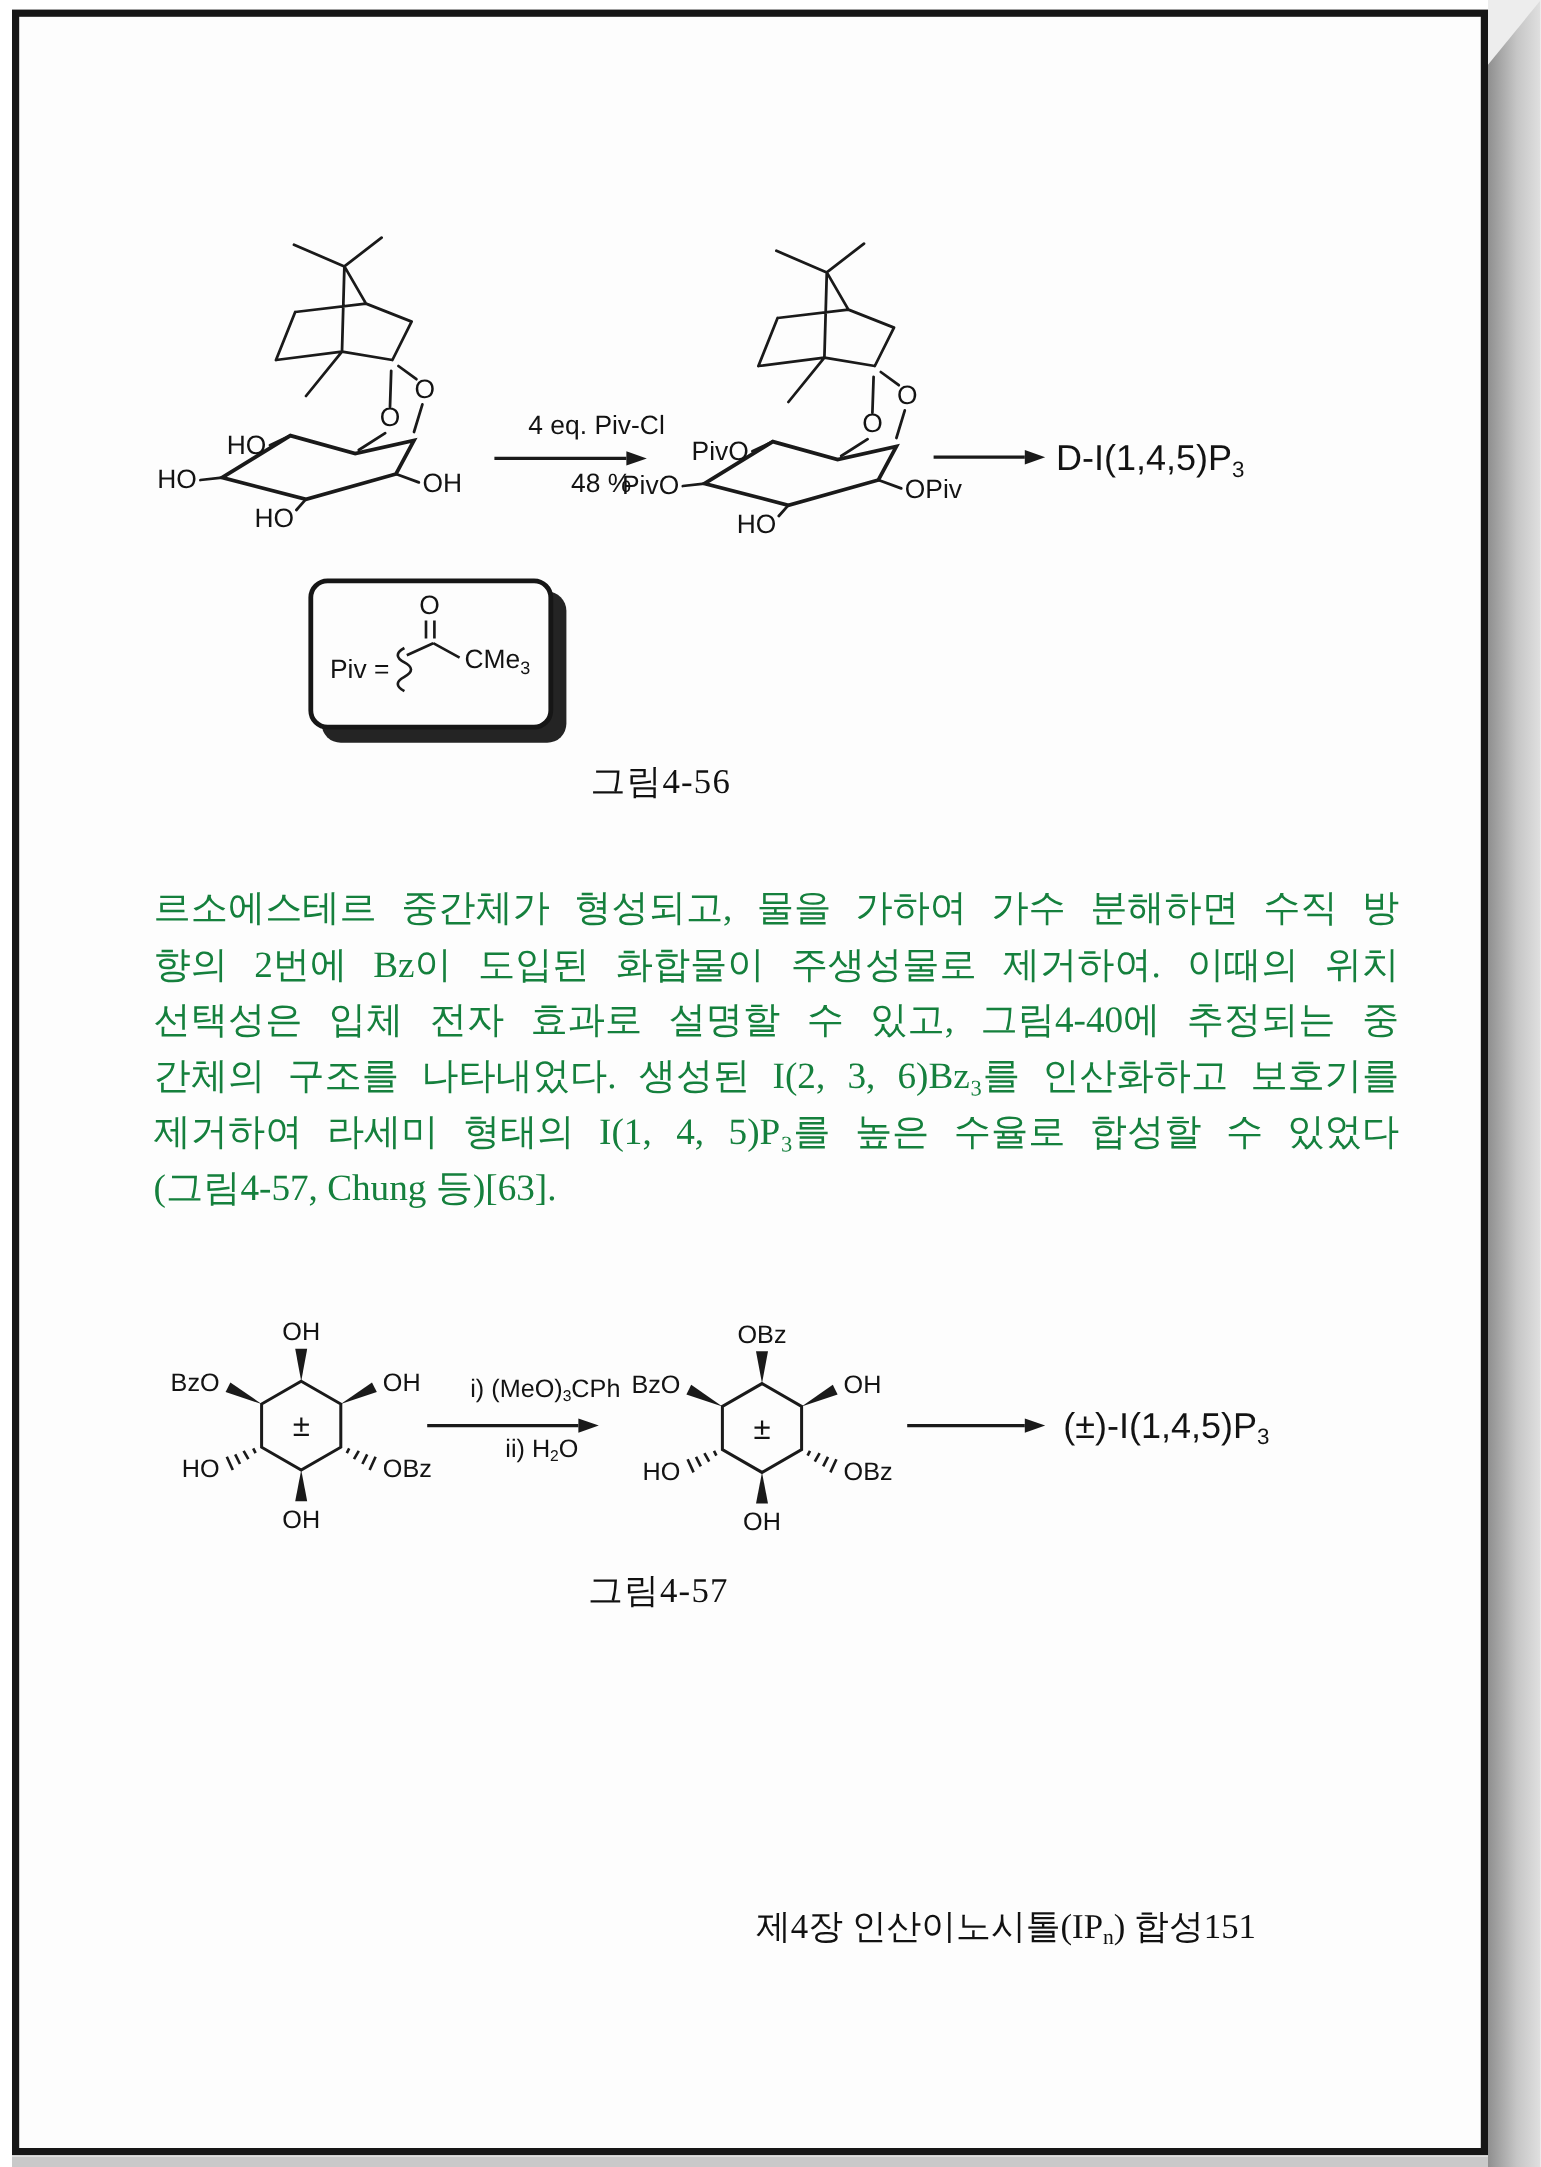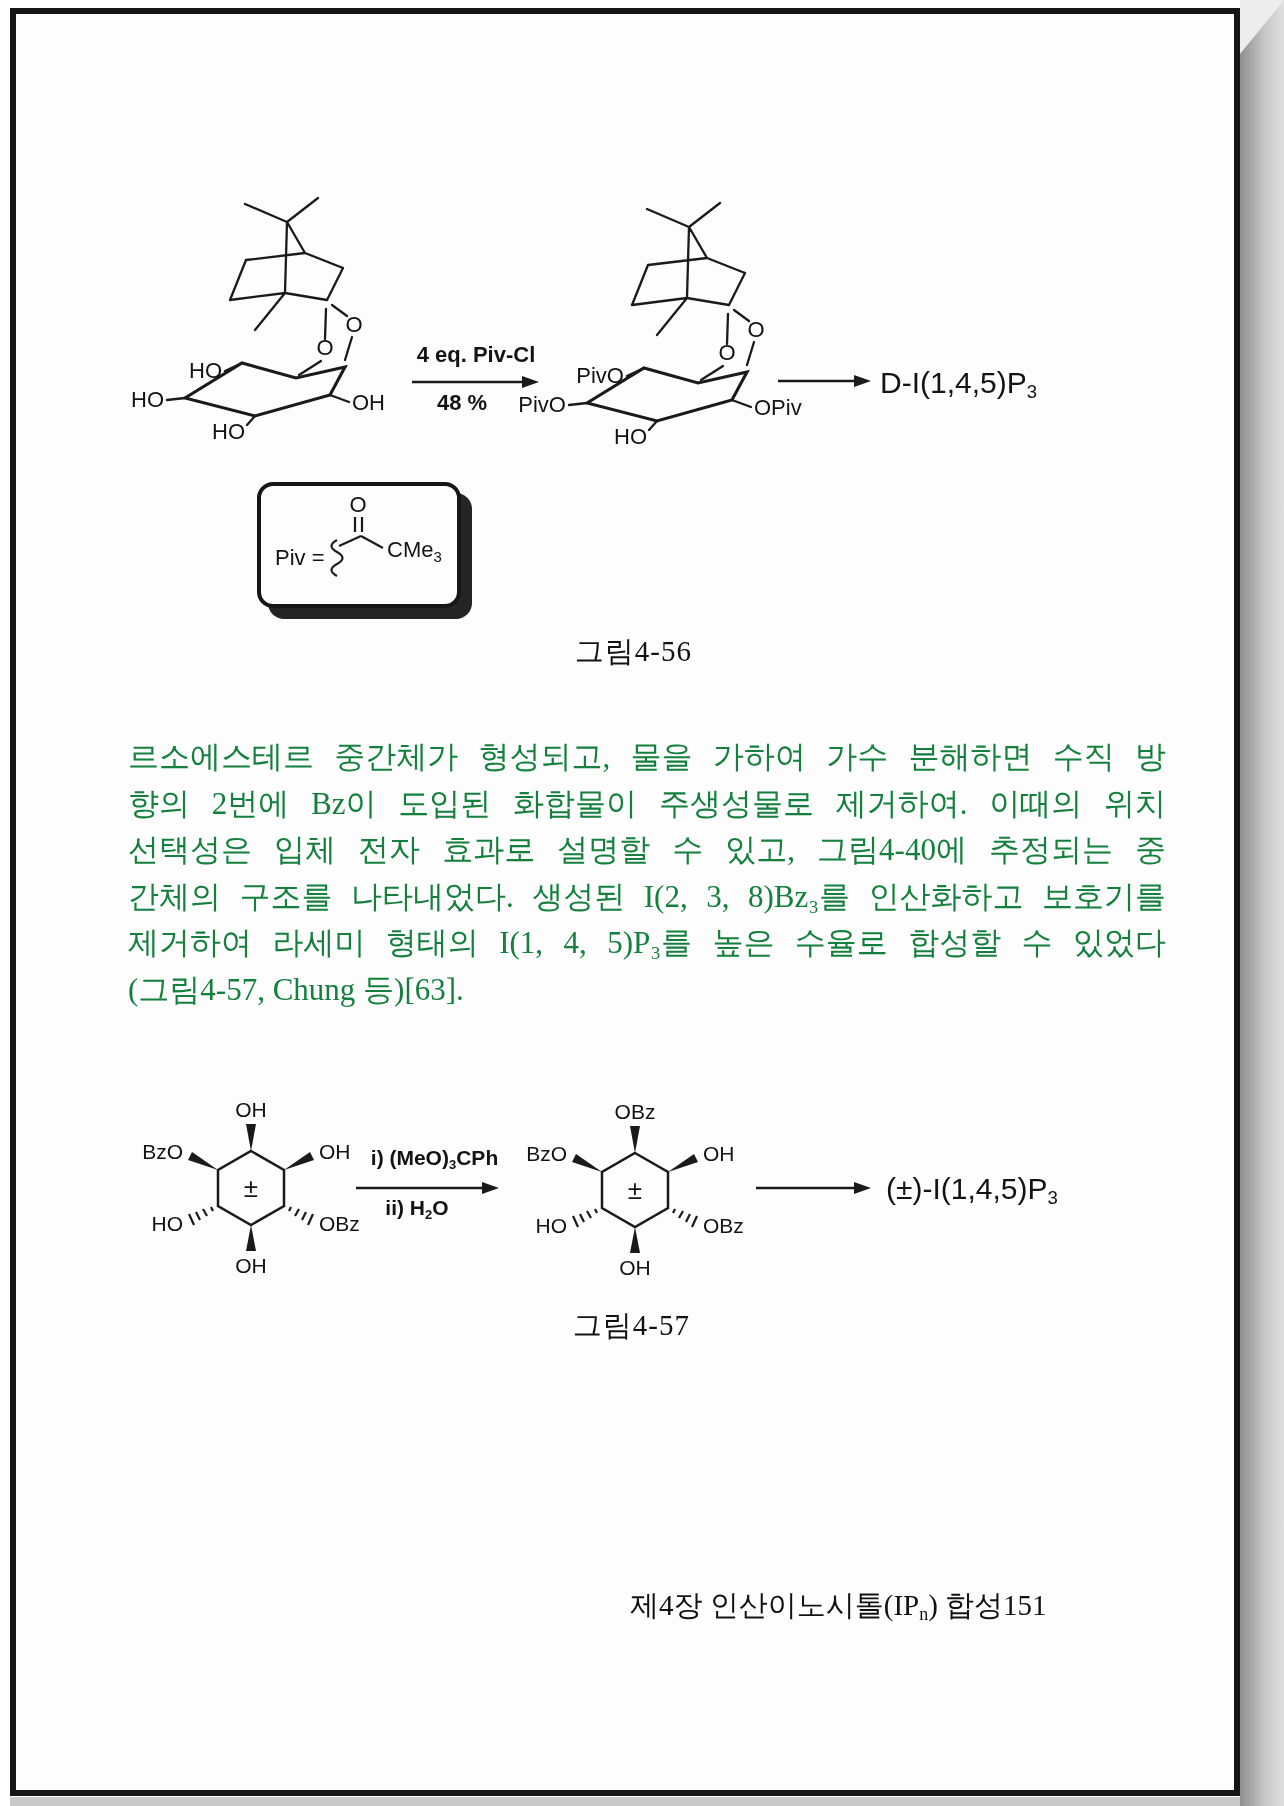--- a/index.html
+++ b/index.html
@@ -15,29 +15,29 @@
 
   svg{overflow:visible;display:block;position:absolute;}
   svg text{font-family:"Liberation Sans","DejaVu Sans",sans-serif;font-size:22px;fill:#131313;}
   .mol path{stroke:#1a1a1a;fill:none;stroke-linecap:round;}
   .mol .bb{stroke-width:2.3;}
   .mol .ring{stroke-width:3.1;}
   .arrow line{stroke:#1a1a1a;stroke-width:2.7;}
   .arrow polygon{fill:#1a1a1a;}
 
   .chem{font-family:"Liberation Sans","DejaVu Sans",sans-serif;color:#131313;}
-  .cond{position:absolute;text-align:center;font-size:22px;font-weight:bold;}
+  .cond{position:absolute;text-align:right;font-size:22px;}
   .result{position:absolute;font-size:30px;white-space:nowrap;}
   .sub{font-size:0.62em;vertical-align:-0.28em;}
 
   .pivbox{position:absolute;left:257px;top:482px;width:196px;height:118px;background:#fdfdfd;
           border:4px solid #161616;border-radius:16px;box-shadow:11px 11px 0 #242424;}
   .pivbox svg{left:0;top:0;}
 
-  .caption{position:absolute;width:200px;text-align:right;font-size:29px;letter-spacing:1px;}
+  .caption{position:absolute;width:200px;text-align:left;font-size:29px;letter-spacing:1px;}
 
   .para{position:absolute;left:128px;top:734px;width:1038px;font-size:31px;line-height:46.5px;color:#15803d;}
   .para .jline{text-align:justify;text-align-last:justify;}
 
   .footer{position:absolute;left:630px;top:1586px;font-size:29px;white-space:nowrap;}
   .footer .pagenum{}
   .hex text{font-size:21px;}
   .hex .pm{font-size:26px;}
   .hex .hashline{stroke:#1a1a1a;stroke-width:2.2;}
   .hex .ringline{stroke:#1a1a1a;stroke-width:2.5;fill:none;}
@@ -119,21 +119,21 @@
       <text x="126" y="71" font-size="21"><tspan>CMe</tspan><tspan dy="5" font-size="15">3</tspan></text>
     </svg>
   </div>
 
   <div class="caption" style="left:492px;top:632px">그림4-56</div>
 
   <div class="para">
     <div class="jline">르소에스테르 중간체가 형성되고, 물을 가하여 가수 분해하면 수직 방</div>
     <div class="jline">향의 2번에 Bz이 도입된 화합물이 주생성물로 제거하여. 이때의 위치</div>
     <div class="jline">선택성은 입체 전자 효과로 설명할 수 있고, 그림4-40에 추정되는 중</div>
-    <div class="jline">간체의 구조를 나타내었다. 생성된 I(2, 3, 8)Bz₃를 인산화하고 보호기를</div>
+    <div class="jline">간체의 구조를 나타내었다. 생성된 I(2, 3, 6)Bz₃를 인산화하고 보호기를</div>
     <div class="jline">제거하여 라세미 형태의 I(1, 4, 5)P₃를 높은 수율로 합성할 수 있었다</div>
     <div>(그림4-57, Chung 등)[63].</div>
   </div>
 
   <svg class="hex" style="left:131px;top:1083px" width="240" height="210">
     <g>
       <path class="ringline" d="M120,68 L153,87 L153,123 L120,142 L87,123 L87,87 Z"></path>
       <polygon points="120,68 115,41 125,41"></polygon>
       <polygon points="87,87 61,69 57,77"></polygon>
       <polygon points="153,87 179,69 183,77"></polygon>

